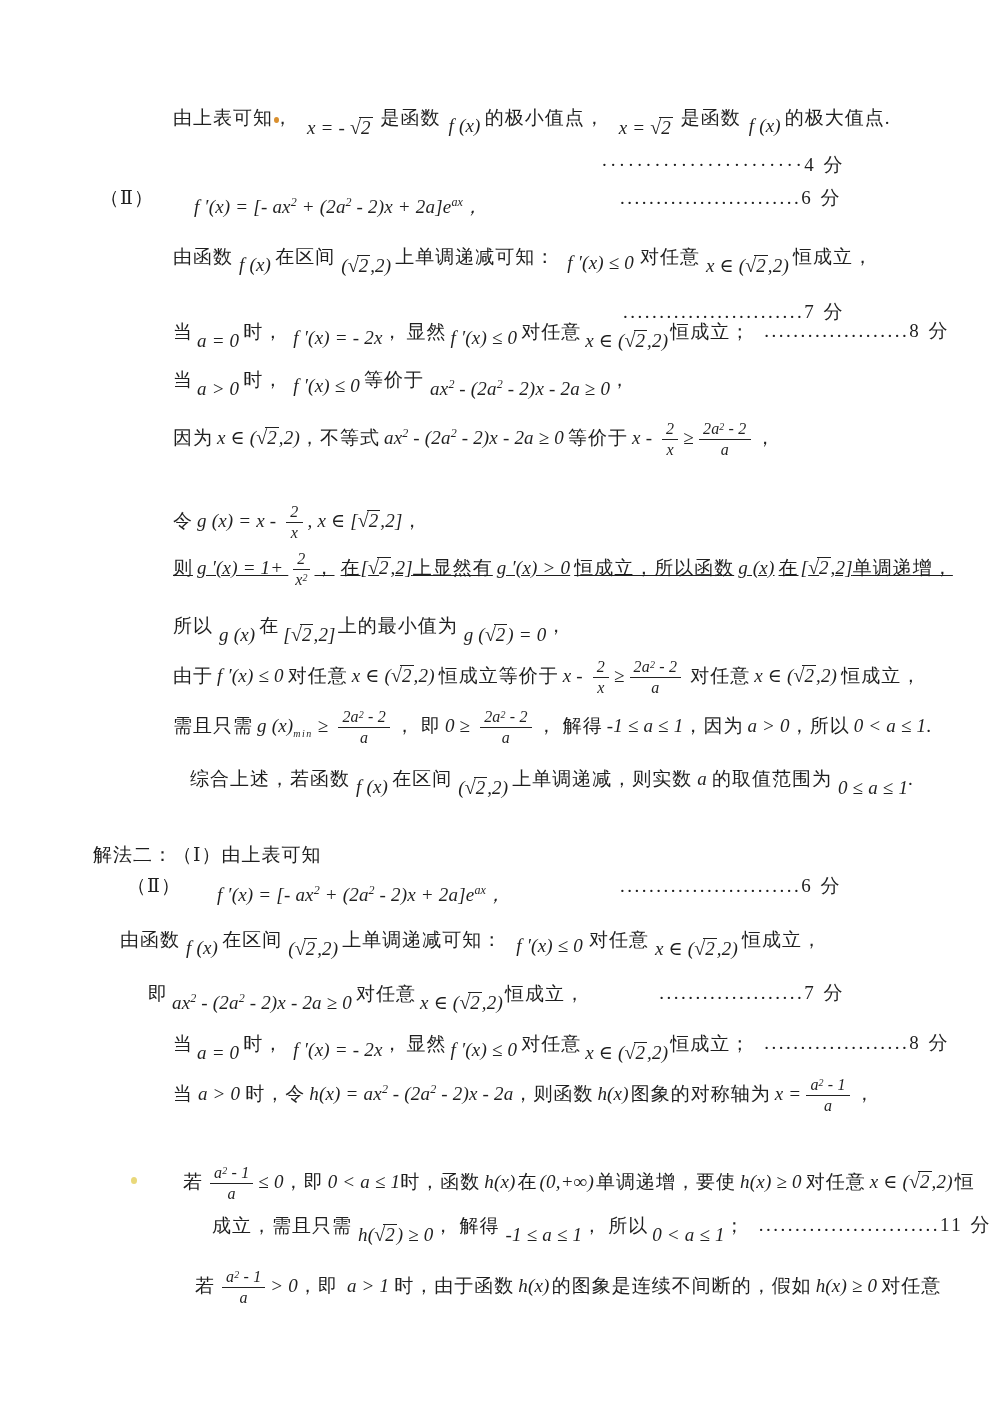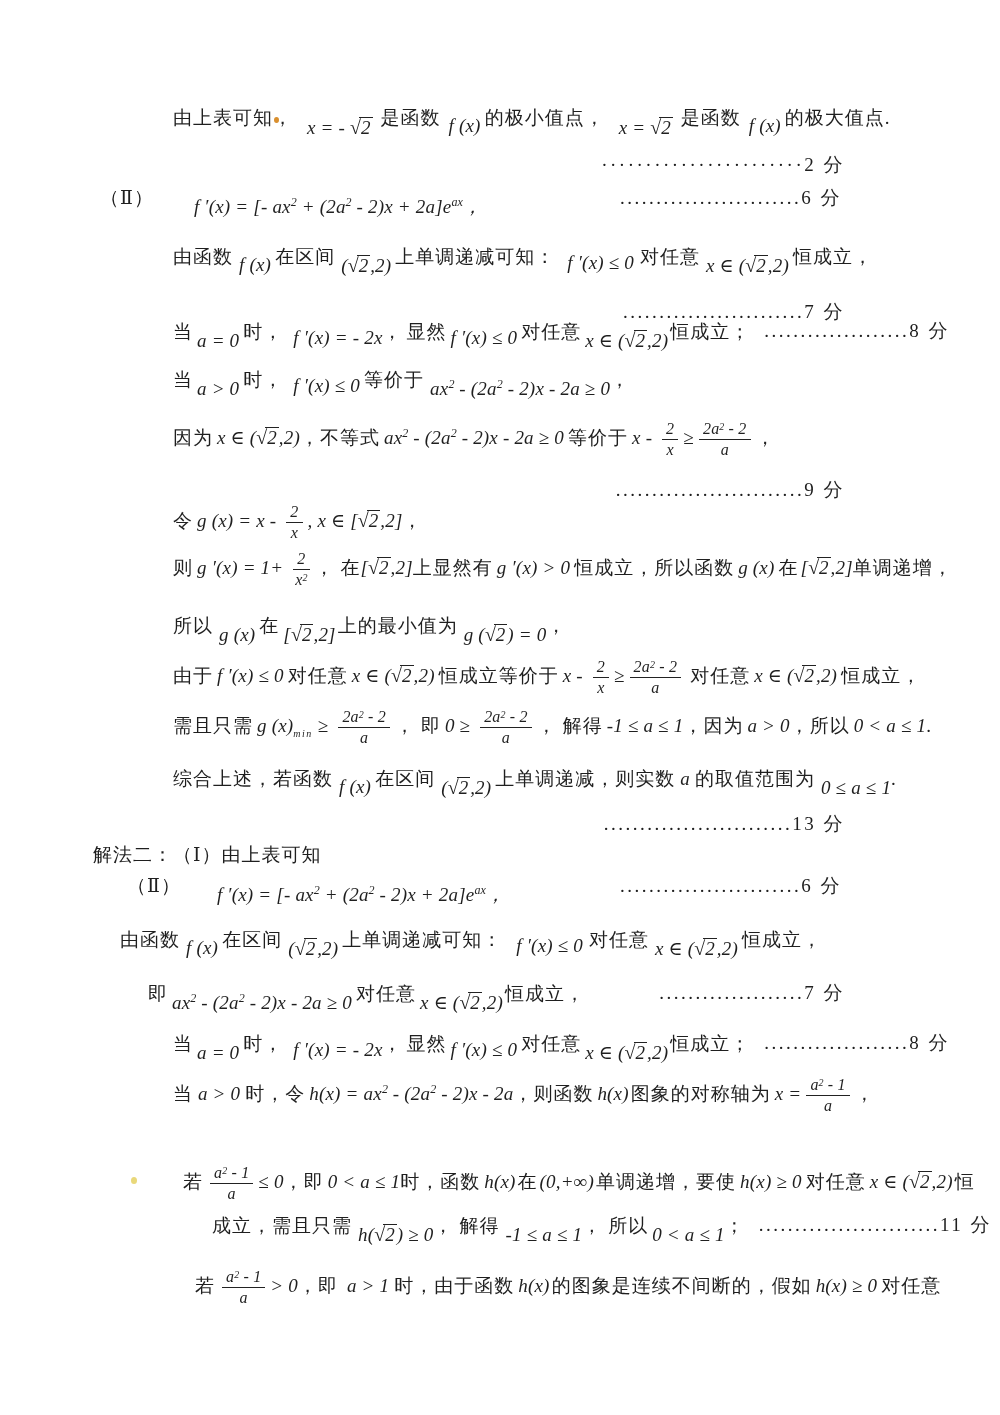--- a/index.html
+++ b/index.html
@@ -34,21 +34,21 @@
 </style>
 </head>
 <body>
 
 <div class="page" id="doc-page">
     <div class="line" style="top: 104px; left: 173px;">
       <span class="content"><span class="cn">由上表可知，</span><span class="gap" style="width: 14px;"></span><span class="grp" style="transform: translateY(10px);"><span class="math">x = - </span><span class="sqrt"><span class="rsign">√</span><span class="rad">2</span></span></span><span class="gap" style="width: 8px;"></span><span class="cn">是函数</span><span class="gap" style="width: 8px;"></span><span class="grp" style="transform: translateY(8px);"><span class="math">f (x)</span></span><span class="gap" style="width: 4px;"></span><span class="cn">的极小值点，</span><span class="gap" style="width: 14px;"></span><span class="grp" style="transform: translateY(10px);"><span class="math">x = </span><span class="sqrt"><span class="rsign">√</span><span class="rad">2</span></span></span><span class="gap" style="width: 8px;"></span><span class="cn">是函数</span><span class="gap" style="width: 8px;"></span><span class="grp" style="transform: translateY(8px);"><span class="math">f (x)</span></span><span class="gap" style="width: 4px;"></span><span class="cn">的极大值点.</span></span>
     </div>
     <div class="line" style="top: 153px; left: 400px; right: 155px;">
       <span class="content"></span>
-      <span class="dots">·······················2 分</span>
+      <span class="dots">·······················4 分</span>
     </div>
     <div class="line" style="top: 186px; left: 100px; right: 158px;">
       <span class="content"><span class="cn">（Ⅱ）</span><span class="gap" style="width: 40px;"></span><span class="grp" style="transform: translateY(9px);"><span class="math">f ′(x) = [- ax</span><sup class="sup">2</sup><span class="math"> + (2a</span><sup class="sup">2</sup><span class="math"> - 2)x + 2a]e</span><sup class="sup">ax</sup><span class="math">，</span></span></span>
       <span class="dots">.........................6 分</span>
     </div>
     <div class="line" style="top: 243px; left: 173px;">
       <span class="content"><span class="cn">由函数</span><span class="gap" style="width: 6px;"></span><span class="grp" style="transform: translateY(8px);"><span class="math">f (x)</span></span><span class="gap" style="width: 4px;"></span><span class="cn">在区间</span><span class="gap" style="width: 6px;"></span><span class="grp" style="transform: translateY(9px);"><span class="math">(</span><span class="sqrt"><span class="rsign">√</span><span class="rad">2</span></span><span class="math">,2)</span></span><span class="gap" style="width: 4px;"></span><span class="cn">上单调递减可知：</span><span class="gap" style="width: 12px;"></span><span class="grp" style="transform: translateY(6px);"><span class="math">f ′(x) ≤ 0</span></span><span class="gap" style="width: 6px;"></span><span class="cn">对任意</span><span class="gap" style="width: 6px;"></span><span class="grp" style="transform: translateY(9px);"><span class="math">x ∈ (</span><span class="sqrt"><span class="rsign">√</span><span class="rad">2</span></span><span class="math">,2)</span></span><span class="gap" style="width: 4px;"></span><span class="cn">恒成立，</span></span>
     </div>
     <div class="line" style="top: 300px; left: 400px; right: 155px;">
       <span class="content"></span>
@@ -57,45 +57,37 @@
     <div class="line" style="top: 318px; left: 173px; right: 155px;">
       <span class="content"><span class="cn">当</span><span class="gap" style="width: 4px;"></span><span class="grp" style="transform: translateY(9px);"><span class="math">a = 0</span></span><span class="gap" style="width: 4px;"></span><span class="cn">时，</span><span class="gap" style="width: 10px;"></span><span class="grp" style="transform: translateY(6px);"><span class="math">f ′(x) = - 2x</span></span><span class="cn">，</span><span class="gap" style="width: 4px;"></span><span class="cn">显然</span><span class="gap" style="width: 4px;"></span><span class="grp" style="transform: translateY(6px);"><span class="math">f ′(x) ≤ 0</span></span><span class="gap" style="width: 4px;"></span><span class="cn">对任意</span><span class="gap" style="width: 4px;"></span><span class="grp" style="transform: translateY(9px);"><span class="math">x ∈ (</span><span class="sqrt"><span class="rsign">√</span><span class="rad">2</span></span><span class="math">,2)</span></span><span class="gap" style="width: 2px;"></span><span class="cn">恒成立；</span></span>
       <span class="dots">....................8 分</span>
     </div>
     <div class="line" style="top: 368px; left: 173px;">
       <span class="content"><span class="cn">当</span><span class="gap" style="width: 4px;"></span><span class="grp" style="transform: translateY(9px);"><span class="math">a &gt; 0</span></span><span class="gap" style="width: 4px;"></span><span class="cn">时，</span><span class="gap" style="width: 10px;"></span><span class="grp" style="transform: translateY(6px);"><span class="math">f ′(x) ≤ 0</span></span><span class="gap" style="width: 4px;"></span><span class="cn">等价于</span><span class="gap" style="width: 6px;"></span><span class="grp" style="transform: translateY(9px);"><span class="math">ax</span><sup class="sup">2</sup><span class="math"> - (2a</span><sup class="sup">2</sup><span class="math"> - 2)x - 2a ≥ 0</span></span><span class="cn">，</span></span>
     </div>
     <div class="line" style="top: 420px; left: 173px;">
       <span class="content"><span class="cn">因为</span><span class="gap" style="width: 4px;"></span><span class="math">x ∈ (</span><span class="sqrt"><span class="rsign">√</span><span class="rad">2</span></span><span class="math">,2)</span><span class="cn">，不等式</span><span class="gap" style="width: 4px;"></span><span class="math">ax</span><sup class="sup">2</sup><span class="math"> - (2a</span><sup class="sup">2</sup><span class="math"> - 2)x - 2a ≥ 0</span><span class="gap" style="width: 4px;"></span><span class="cn">等价于</span><span class="gap" style="width: 4px;"></span><span class="math">x - </span><span class="frac"><span class="num"><span class="math">2</span></span><span class="den"><span class="math">x</span></span></span><span class="math">≥</span><span class="frac"><span class="num"><span class="math">2a</span><sup class="sup">2</sup><span class="math"> - 2</span></span><span class="den"><span class="math">a</span></span></span><span class="cn">，</span></span>
     </div>
-    <div class="line" style="top: 478px; left: 400px; right: 155px;">
-      <span class="content"></span>
-      <span class="dots">..........................9 分</span>
-    </div>
     <div class="line" style="top: 503px; left: 173px;">
       <span class="content"><span class="cn">令</span><span class="gap" style="width: 4px;"></span><span class="math">g (x) = x - </span><span class="frac"><span class="num"><span class="math">2</span></span><span class="den"><span class="math">x</span></span></span><span class="math">, x ∈ [</span><span class="sqrt"><span class="rsign">√</span><span class="rad">2</span></span><span class="math">,2]</span><span class="cn">，</span></span>
     </div>
-    <div class="line" style="top: 550px; left: 173px;">
+    <div class="line" style="top: 550px; left: 173px; text-decoration: underline;">
       <span class="content"><span class="cn">则</span><span class="gap" style="width: 4px;"></span><span class="math">g ′(x) = 1+ </span><span class="frac"><span class="num"><span class="math">2</span></span><span class="den"><span class="math">x</span><sup class="sup">2</sup></span></span><span class="cn">，</span><span class="gap" style="width: 6px;"></span><span class="cn">在</span><span class="math">[</span><span class="sqrt"><span class="rsign">√</span><span class="rad">2</span></span><span class="math">,2]</span><span class="cn">上显然有</span><span class="gap" style="width: 4px;"></span><span class="math">g ′(x) &gt; 0</span><span class="gap" style="width: 4px;"></span><span class="cn">恒成立，所以函数</span><span class="gap" style="width: 4px;"></span><span class="math">g (x)</span><span class="gap" style="width: 4px;"></span><span class="cn">在</span><span class="gap" style="width: 2px;"></span><span class="math">[</span><span class="sqrt"><span class="rsign">√</span><span class="rad">2</span></span><span class="math">,2]</span><span class="cn">单调递增，</span></span>
     </div>
     <div class="line" style="top: 612px; left: 173px; right: 155px;">
       <span class="content"><span class="cn">所以</span><span class="gap" style="width: 6px;"></span><span class="grp" style="transform: translateY(9px);"><span class="math">g (x)</span></span><span class="gap" style="width: 4px;"></span><span class="cn">在</span><span class="gap" style="width: 4px;"></span><span class="grp" style="transform: translateY(9px);"><span class="math">[</span><span class="sqrt"><span class="rsign">√</span><span class="rad">2</span></span><span class="math">,2]</span></span><span class="gap" style="width: 2px;"></span><span class="cn">上的最小值为</span><span class="gap" style="width: 6px;"></span><span class="grp" style="transform: translateY(9px);"><span class="math">g (</span><span class="sqrt"><span class="rsign">√</span><span class="rad">2</span></span><span class="math">) = 0</span></span><span class="cn">，</span></span>
     </div>
     <div class="line" style="top: 658px; left: 173px;">
       <span class="content"><span class="cn">由于</span><span class="gap" style="width: 4px;"></span><span class="math">f ′(x) ≤ 0</span><span class="gap" style="width: 4px;"></span><span class="cn">对任意</span><span class="gap" style="width: 4px;"></span><span class="math">x ∈ (</span><span class="sqrt"><span class="rsign">√</span><span class="rad">2</span></span><span class="math">,2)</span><span class="gap" style="width: 4px;"></span><span class="cn">恒成立等价于</span><span class="gap" style="width: 4px;"></span><span class="math">x - </span><span class="frac"><span class="num"><span class="math">2</span></span><span class="den"><span class="math">x</span></span></span><span class="math">≥</span><span class="frac"><span class="num"><span class="math">2a</span><sup class="sup">2</sup><span class="math"> - 2</span></span><span class="den"><span class="math">a</span></span></span><span class="gap" style="width: 4px;"></span><span class="cn">对任意</span><span class="gap" style="width: 4px;"></span><span class="math">x ∈ (</span><span class="sqrt"><span class="rsign">√</span><span class="rad">2</span></span><span class="math">,2)</span><span class="gap" style="width: 4px;"></span><span class="cn">恒成立，</span></span>
     </div>
     <div class="line" style="top: 708px; left: 173px;">
       <span class="content"><span class="cn">需且只需</span><span class="gap" style="width: 4px;"></span><span class="math">g (x)</span><sub class="sub">min</sub><span class="math"> ≥ </span><span class="frac"><span class="num"><span class="math">2a</span><sup class="sup">2</sup><span class="math"> - 2</span></span><span class="den"><span class="math">a</span></span></span><span class="cn">，</span><span class="gap" style="width: 6px;"></span><span class="cn">即</span><span class="gap" style="width: 4px;"></span><span class="math">0 ≥ </span><span class="frac"><span class="num"><span class="math">2a</span><sup class="sup">2</sup><span class="math"> - 2</span></span><span class="den"><span class="math">a</span></span></span><span class="cn">，</span><span class="gap" style="width: 6px;"></span><span class="cn">解得</span><span class="gap" style="width: 4px;"></span><span class="math">-1 ≤ a ≤ 1</span><span class="cn">，因为</span><span class="gap" style="width: 4px;"></span><span class="math">a &gt; 0</span><span class="cn">，所以</span><span class="gap" style="width: 4px;"></span><span class="math">0 &lt; a ≤ 1</span><span class="cn">.</span></span>
     </div>
-    <div class="line" style="top: 765px; left: 173px;">
+    <div class="line" style="top: 765px; left: 190px;">
       <span class="content"><span class="cn">综合上述，若函数</span><span class="gap" style="width: 6px;"></span><span class="grp" style="transform: translateY(8px);"><span class="math">f (x)</span></span><span class="gap" style="width: 4px;"></span><span class="cn">在区间</span><span class="gap" style="width: 6px;"></span><span class="grp" style="transform: translateY(9px);"><span class="math">(</span><span class="sqrt"><span class="rsign">√</span><span class="rad">2</span></span><span class="math">,2)</span></span><span class="gap" style="width: 4px;"></span><span class="cn">上单调递减，则实数</span><span class="math"> a </span><span class="cn">的取值范围为</span><span class="gap" style="width: 6px;"></span><span class="grp" style="transform: translateY(9px);"><span class="math">0 ≤ a ≤ 1</span></span><span class="cn">.</span></span>
-    </div>
-    <div class="line" style="top: 812px; left: 400px; right: 155px;">
-      <span class="content"></span>
-      <span class="dots">..........................13 分</span>
     </div>
     <div class="line" style="top: 843px; left: 93px;">
       <span class="content"><span class="cn">解法二：（Ⅰ）由上表可知</span></span>
     </div>
     <div class="line" style="top: 874px; left: 127px; right: 158px;">
       <span class="content"><span class="cn">（Ⅱ）</span><span class="gap" style="width: 36px;"></span><span class="grp" style="transform: translateY(9px);"><span class="math">f ′(x) = [- ax</span><sup class="sup">2</sup><span class="math"> + (2a</span><sup class="sup">2</sup><span class="math"> - 2)x + 2a]e</span><sup class="sup">ax</sup><span class="math">，</span></span></span>
       <span class="dots">.........................6 分</span>
     </div>
     <div class="line" style="top: 926px; left: 120px;">
       <span class="content"><span class="cn">由函数</span><span class="gap" style="width: 6px;"></span><span class="grp" style="transform: translateY(8px);"><span class="math">f (x)</span></span><span class="gap" style="width: 4px;"></span><span class="cn">在区间</span><span class="gap" style="width: 6px;"></span><span class="grp" style="transform: translateY(9px);"><span class="math">(</span><span class="sqrt"><span class="rsign">√</span><span class="rad">2</span></span><span class="math">,2)</span></span><span class="gap" style="width: 4px;"></span><span class="cn">上单调递减可知：</span><span class="gap" style="width: 14px;"></span><span class="grp" style="transform: translateY(6px);"><span class="math">f ′(x) ≤ 0</span></span><span class="gap" style="width: 6px;"></span><span class="cn">对任意</span><span class="gap" style="width: 6px;"></span><span class="grp" style="transform: translateY(9px);"><span class="math">x ∈ (</span><span class="sqrt"><span class="rsign">√</span><span class="rad">2</span></span><span class="math">,2)</span></span><span class="gap" style="width: 4px;"></span><span class="cn">恒成立，</span></span>

